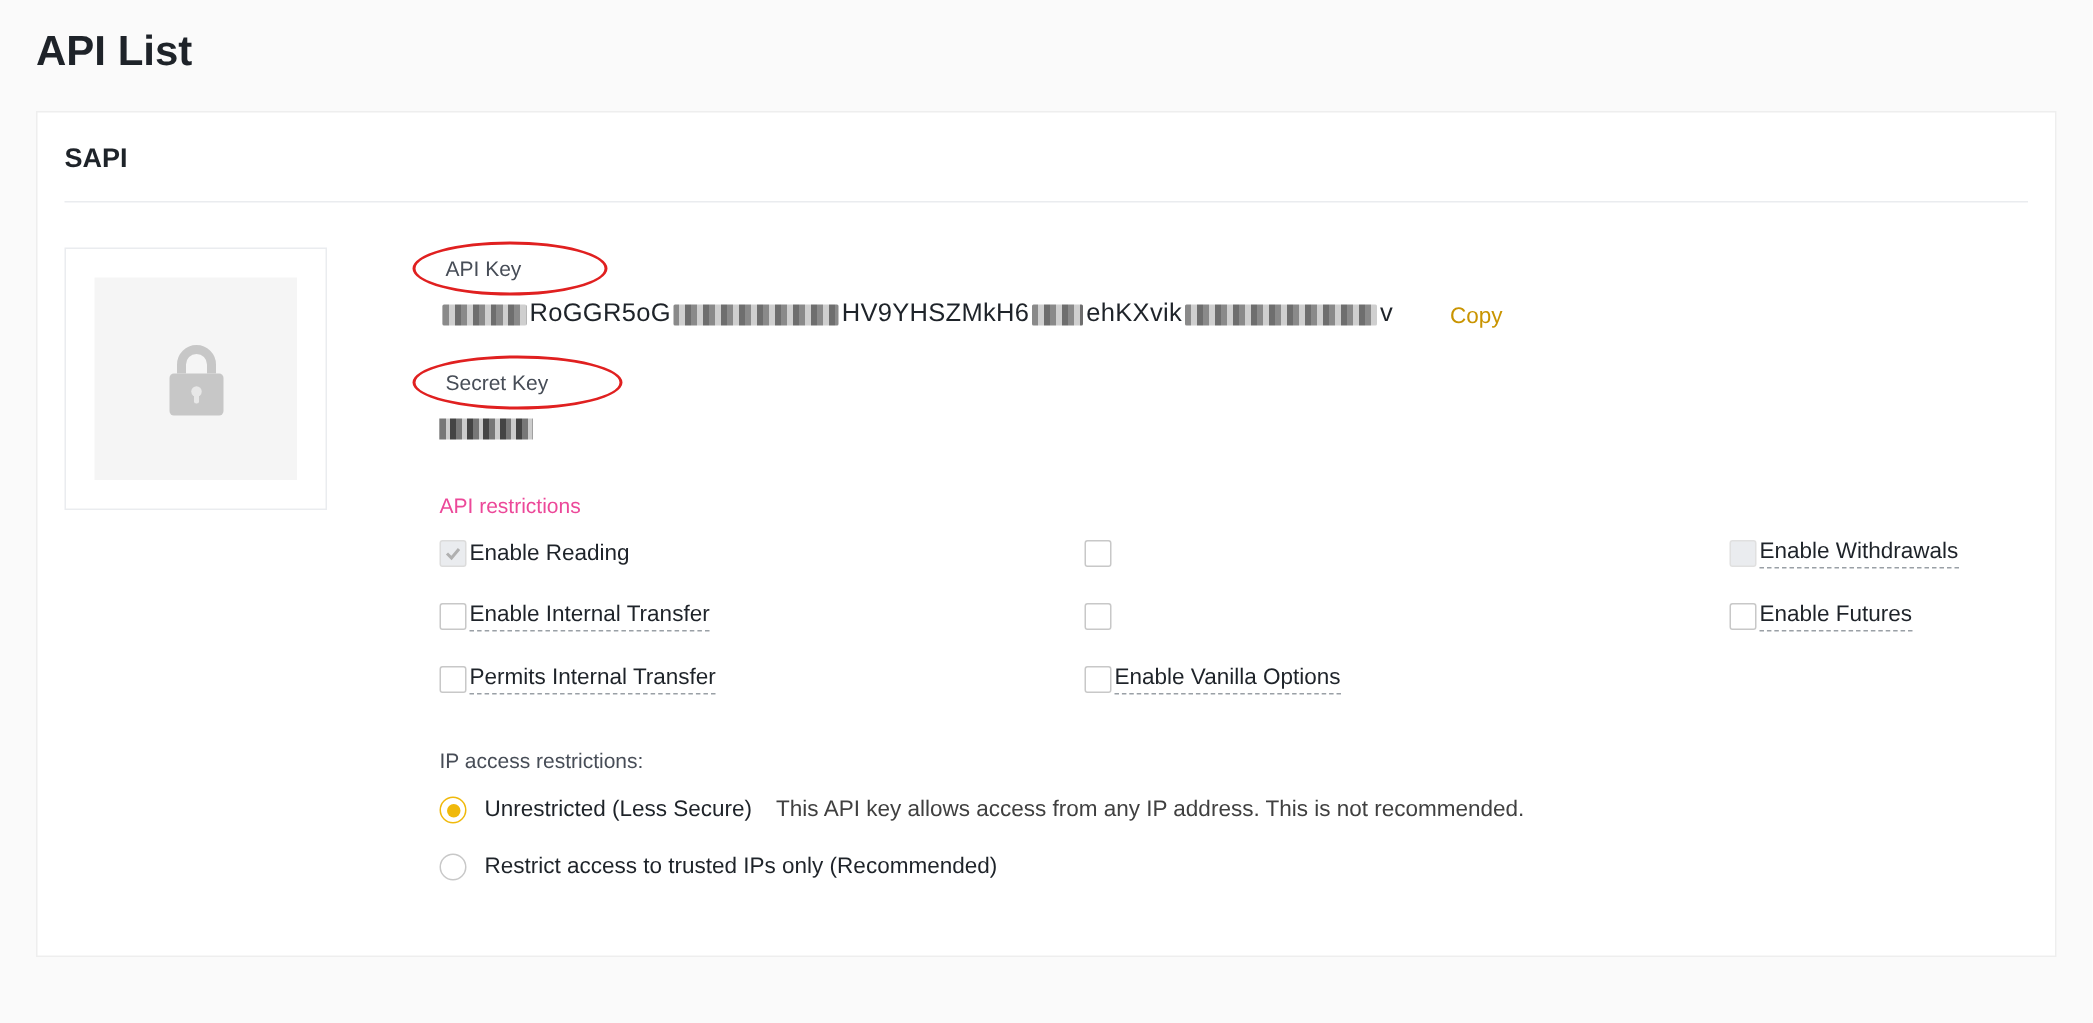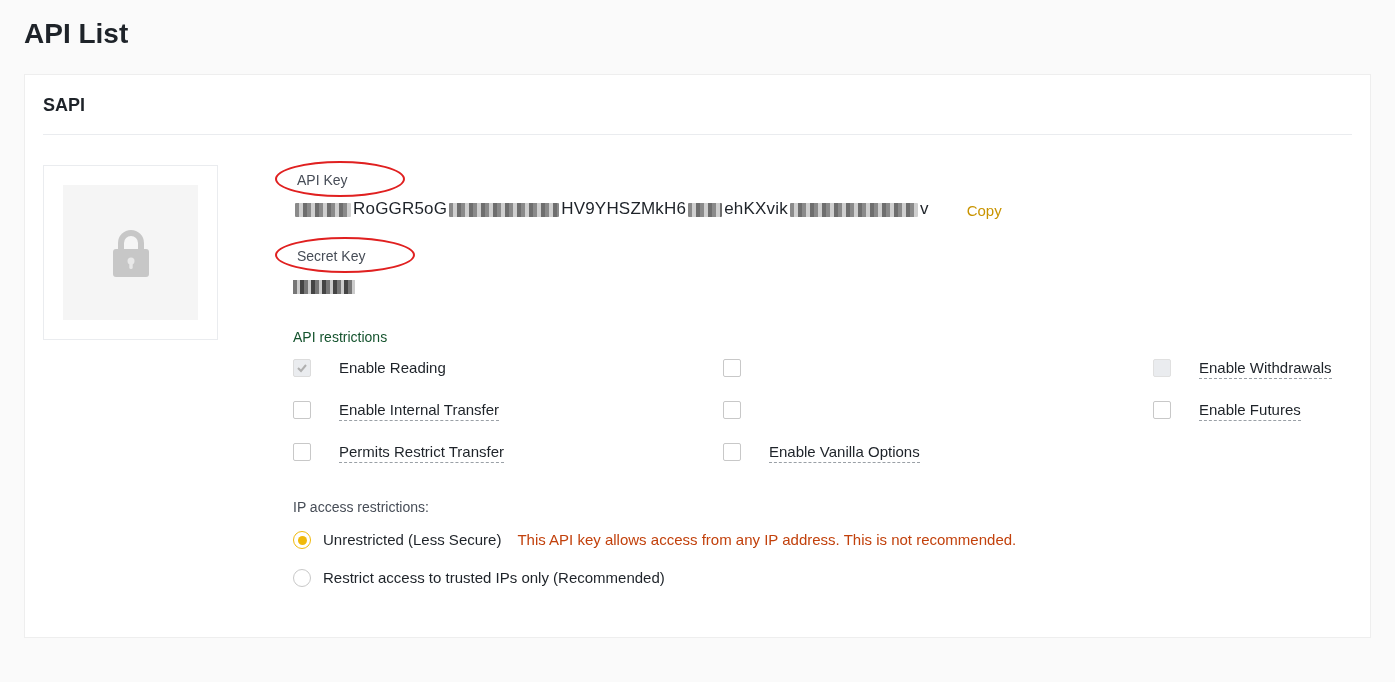--- a/index.html
+++ b/index.html
@@ -109,32 +109,33 @@
   }
   .secret-blur {
     display: inline-block;
     width: 62px;
     height: 14px;
     background: repeating-linear-gradient(90deg, #777 0 4px, #ccc 4px 7px, #444 7px 11px);
     vertical-align: middle;
   }
   .section-subtitle {
     font-size: 14px;
-    color: #14532d;
+    color: #ec4899;
     margin-bottom: 14px;
   }
   .restrictions-grid {
     display: grid;
     grid-template-columns: 430px 430px 1fr;
     row-gap: 22px;
     margin-bottom: 36px;
   }
   .chk-row {
     display: flex;
-    gap: 28px;
+    align-items: center;
+    gap: 2px;
   }
   .chk {
     width: 18px;
     height: 18px;
     border: 1.5px solid #c8c8c8;
     border-radius: 2px;
     background: #fff;
     display:flex;
     align-items:center;
     justify-content:center;
@@ -184,21 +185,21 @@
     height: 9px;
     background: #f0b90b;
     border-radius: 50%;
   }
   .radio-label {
     font-size: 15px;
     color: #1e2329;
   }
   .warn-text {
     font-size: 15px;
-    color: #c2410c;
+    color: #404040;
     margin-left: 4px;
   }
 </style>
 </head>
 <body>
 
 <h1 class="page-title">API List</h1>
 
 <div class="card">
   <div class="card-header">SAPI</div>
@@ -262,21 +263,21 @@
         </div>
         <div class="chk-row">
           <span class="chk"></span>
         </div>
         <div class="chk-row">
           <span class="chk"></span>
           <span class="chk-label">Enable Futures</span>
         </div>
         <div class="chk-row">
           <span class="chk"></span>
-          <span class="chk-label">Permits Restrict Transfer</span>
+          <span class="chk-label">Permits Internal Transfer</span>
         </div>
         <div class="chk-row">
           <span class="chk"></span>
           <span class="chk-label">Enable Vanilla Options</span>
         </div>
       </div>
 
       
       <div class="ip-title">IP access restrictions:</div>
 

